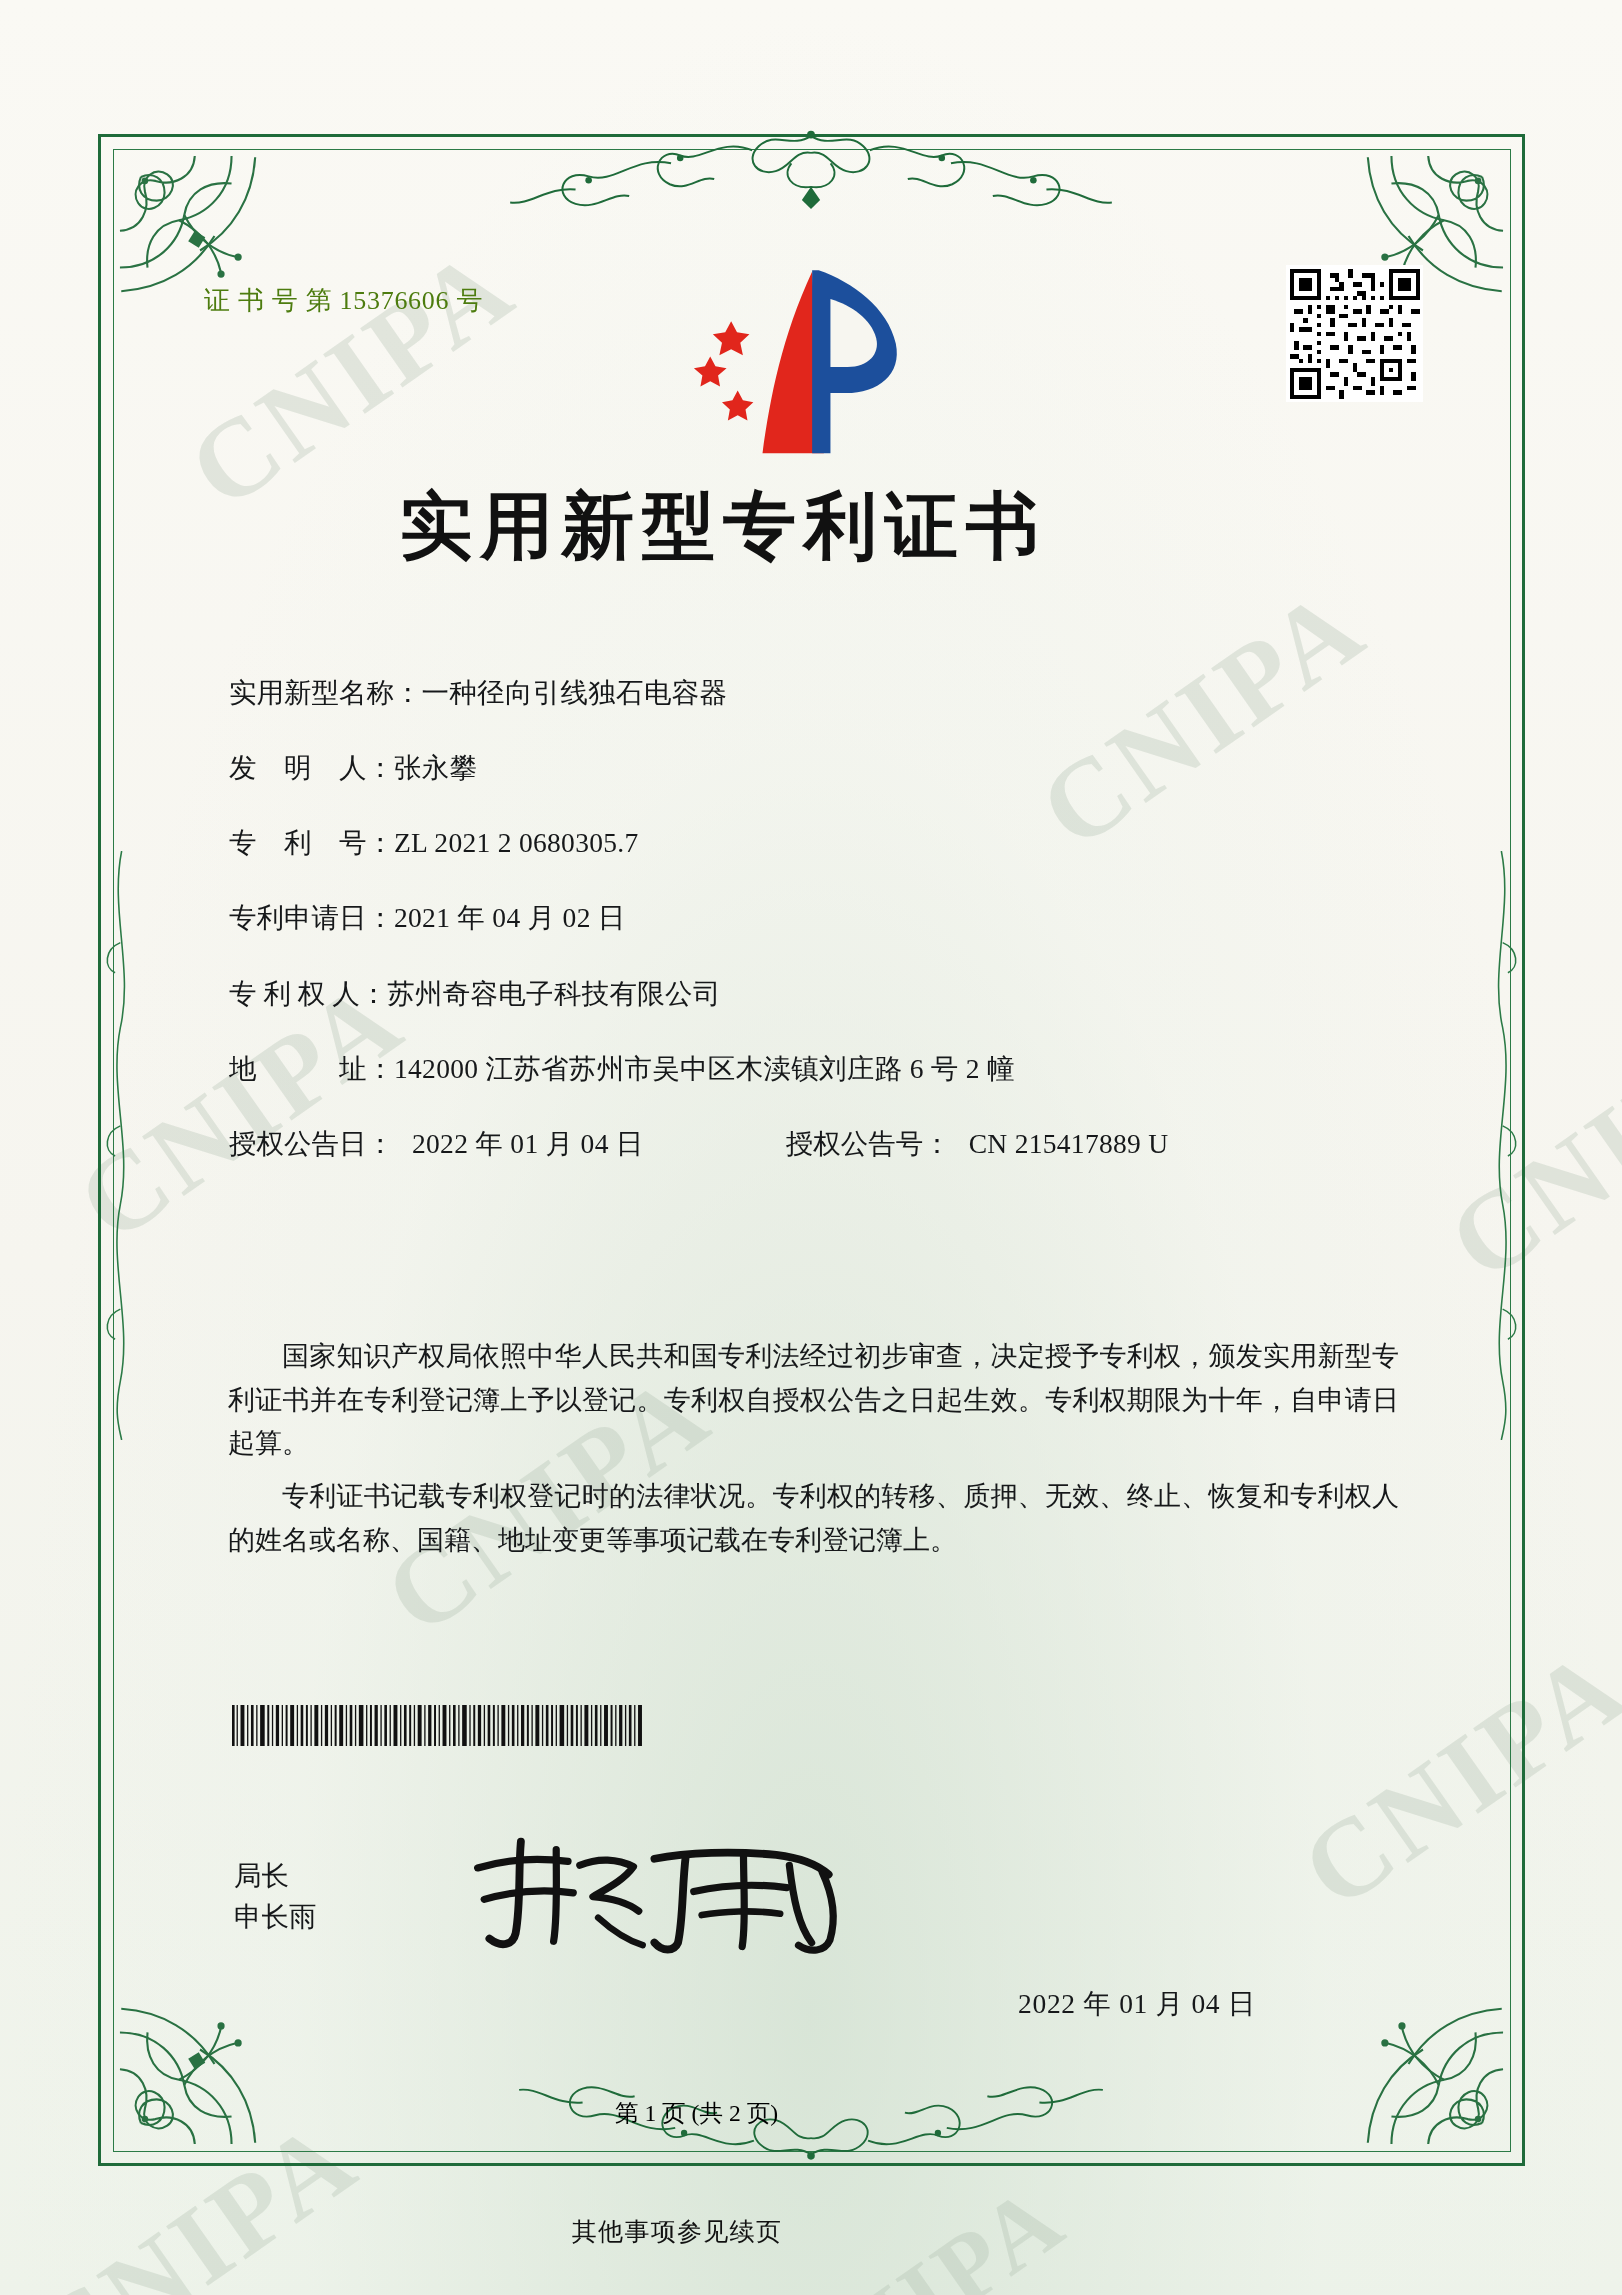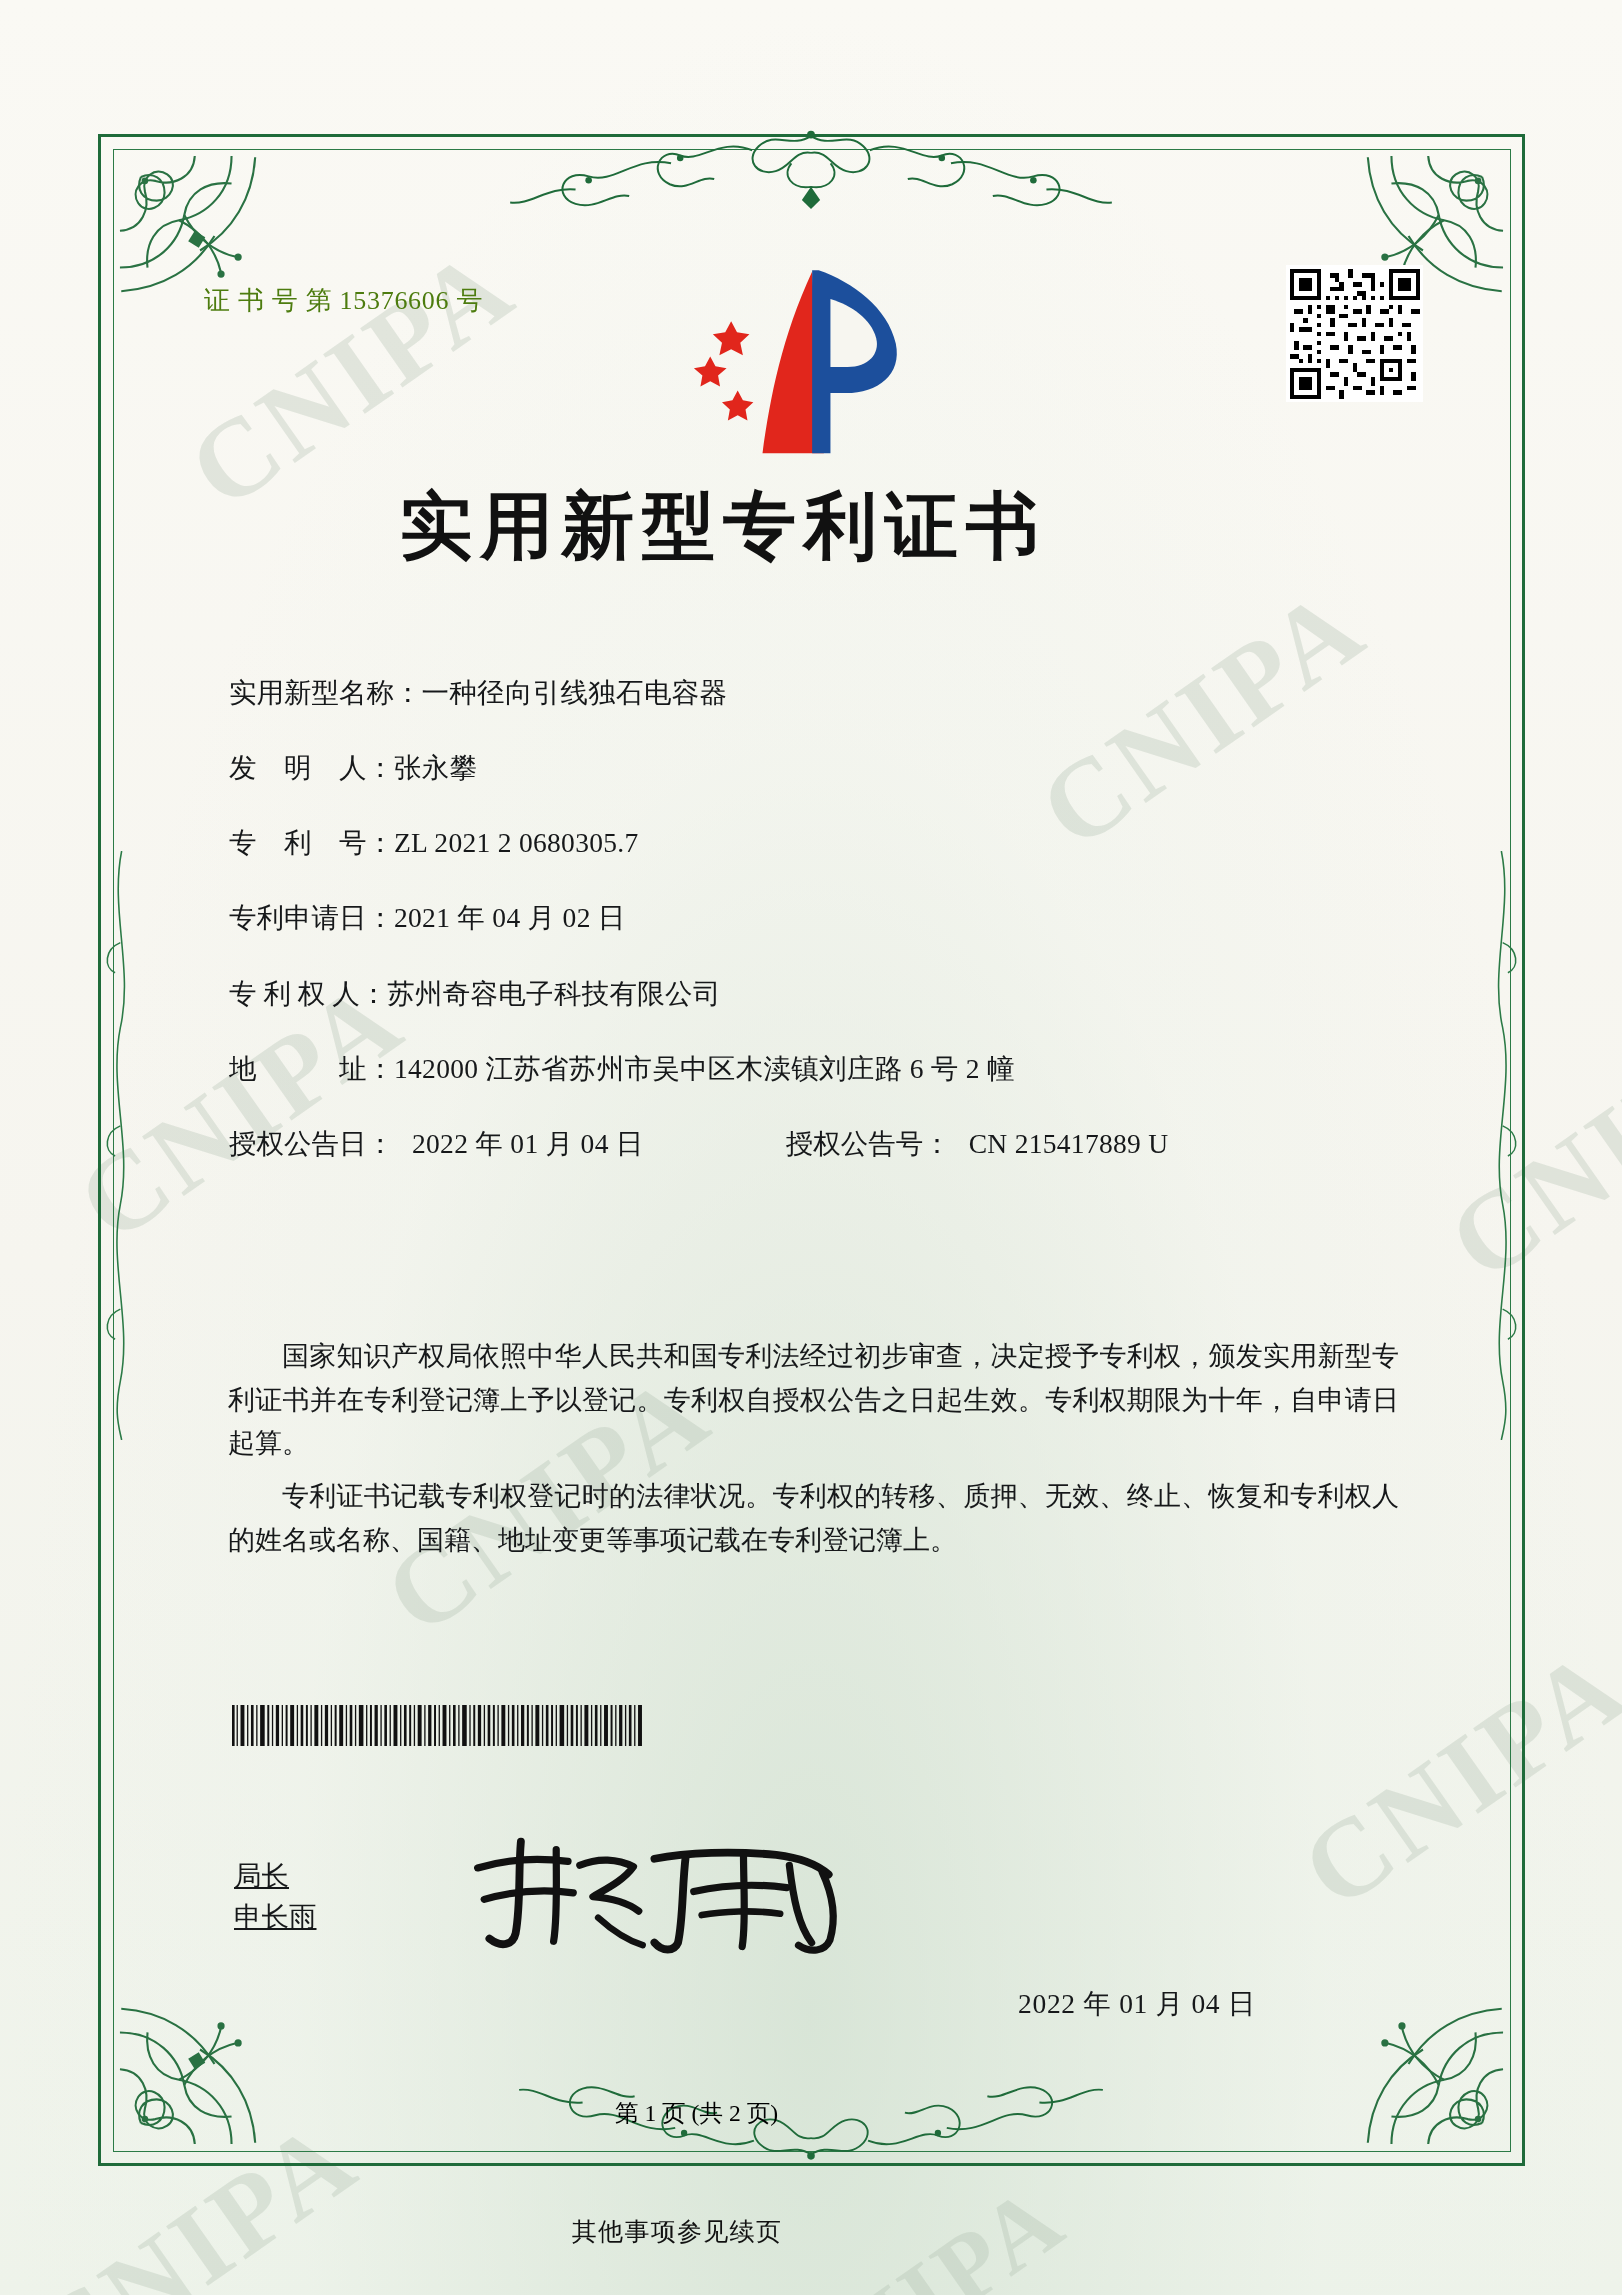--- a/index.html
+++ b/index.html
@@ -181,21 +181,20 @@
     height: 41px;
     width: 425px;
   }
 
   .director-block {
     position: absolute;
     left: 234px; top: 1855px;
     font-size: 27.5px;
     line-height: 1.5;
     color: #16181a;
-    text-decoration: underline;
   }
 
   .signature {
     position: absolute;
     left: 458px; top: 1826px;
     width: 406px; height: 131px;
   }
 
   .issue-date {
     position: absolute;

